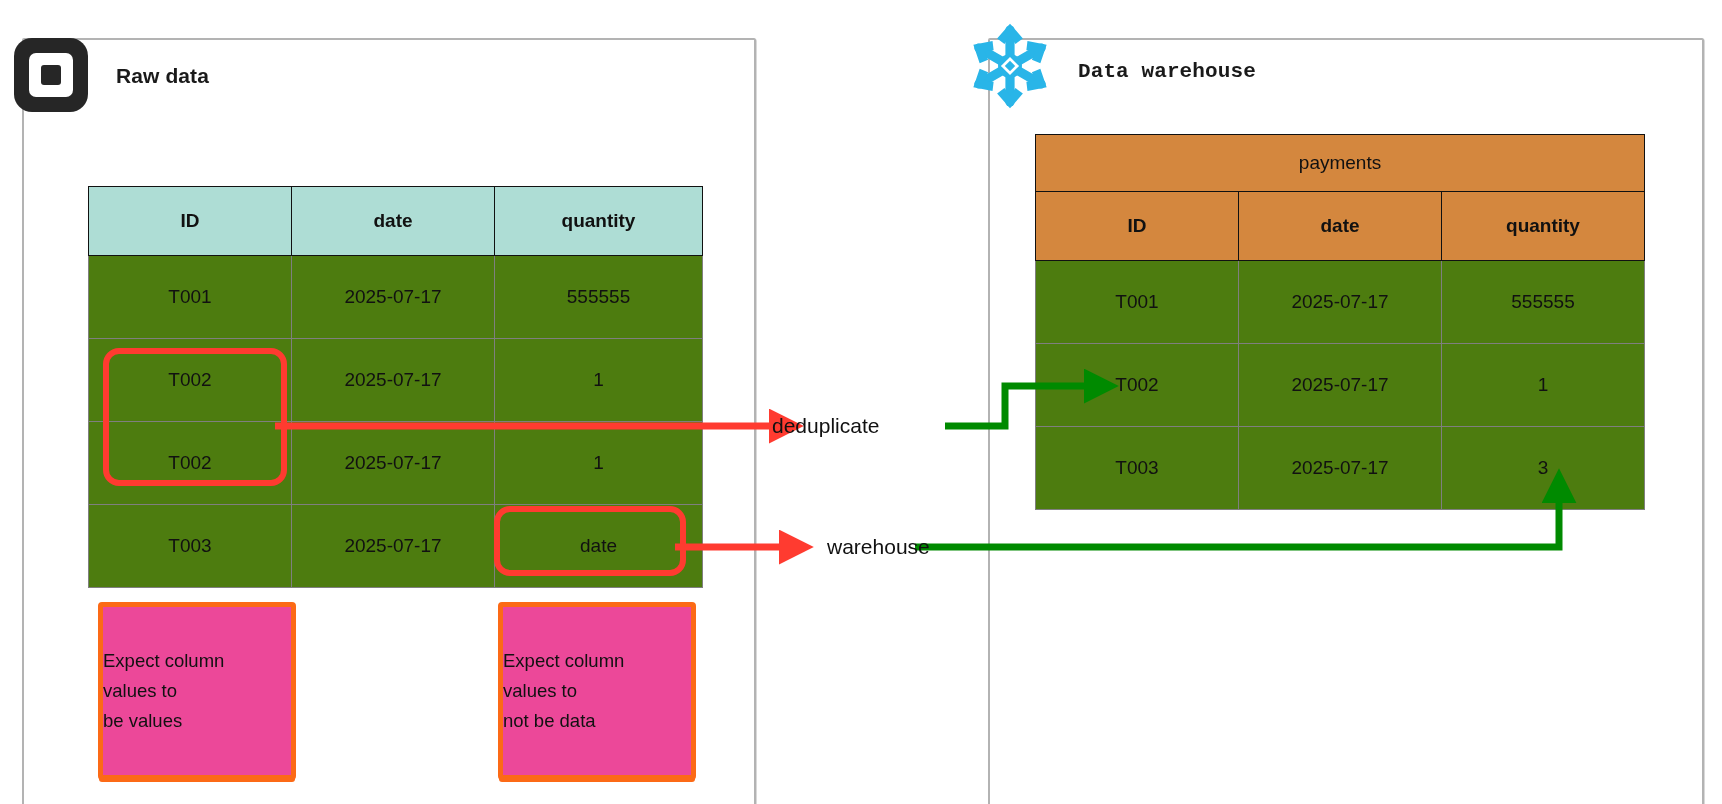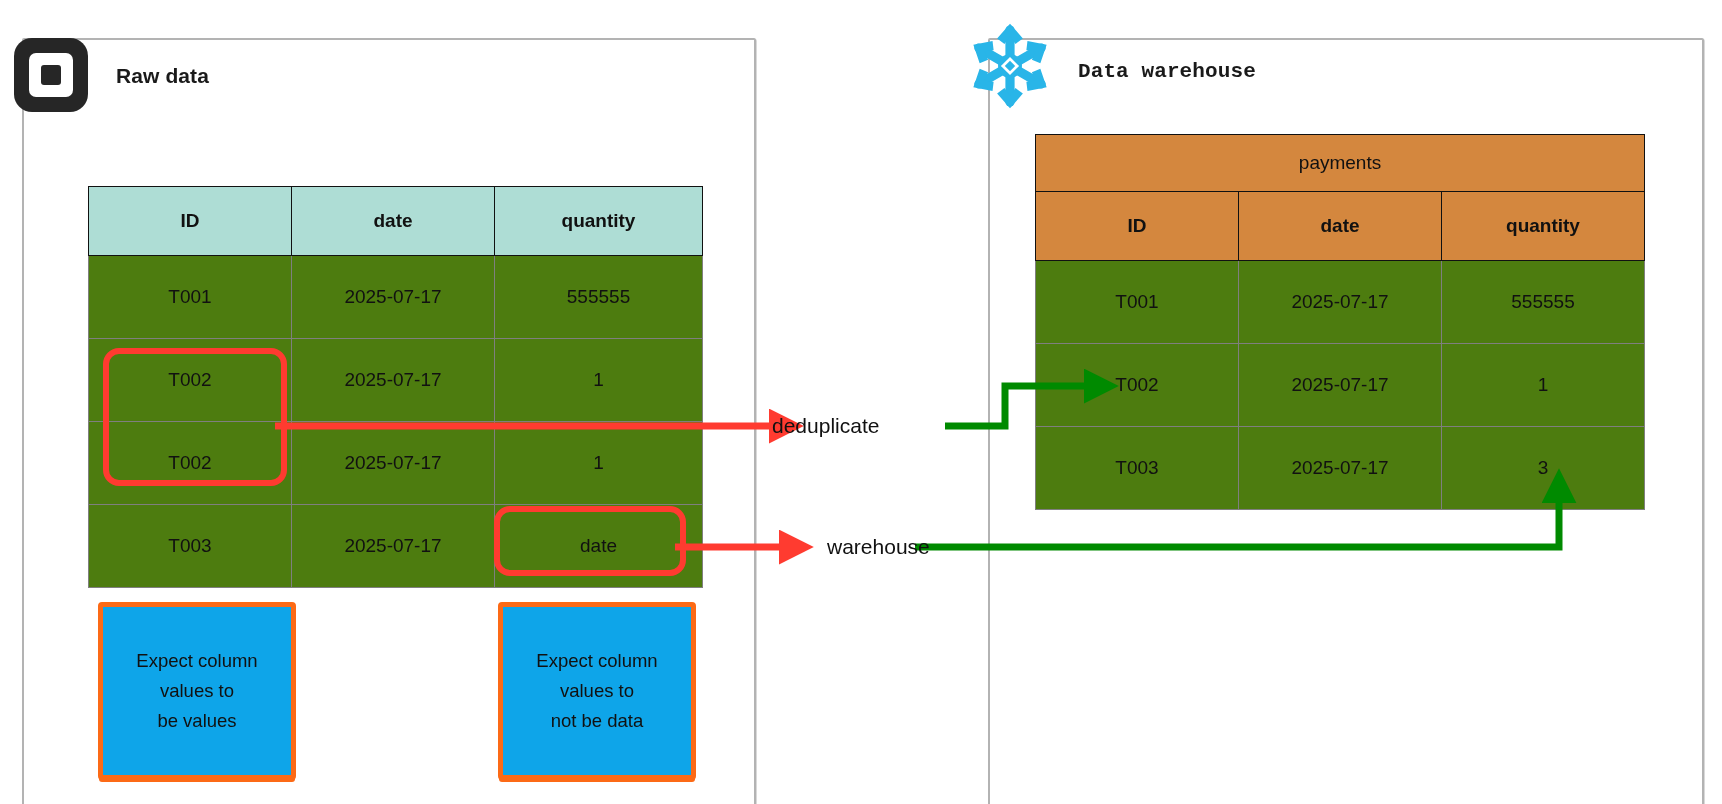--- a/index.html
+++ b/index.html
@@ -54,22 +54,22 @@
   .tbl-pay .c-id{width:200px;}
   .tbl-pay .c-date{width:200px;}
   .tbl-pay .c-qty{width:200px;}
 
   
   .hl{position:absolute;border:6px solid #FF3B30;border-radius:16px;pointer-events:none;background:transparent;}
   .hl-dup{left:103px;top:334px;width:172px;height:126px;}
   .hl-null{left:494px;top:492px;width:180px;height:58px;}
 
   
-  .sticky{position:absolute;width:188px;height:168px;background:#0ea5e9;border:5px solid #FC6A16;
-          border-radius:4px;display:flex;flex-direction:column;align-items:center;justify-content:center;
+  .sticky{position:absolute;width:188px;height:168px;background:#ec4899;border:5px solid #FC6A16;
+          border-radius:4px;display:flex;flex-direction:column;align-items:flex-start;justify-content:center;
           line-height:1.62;font-size:18.5px;color:#111111;box-shadow:0 3px 0 -1px #FC6A16;}
   .sticky.one{left:98px;top:588px;}
   .sticky.two{left:498px;top:588px;}
   .sticky span{display:block;text-align:center;}
 
   
   .wires{position:absolute;left:0;top:0;width:1722px;height:804px;pointer-events:none;}
 
   
   .flow-label{position:absolute;font-size:21px;color:#111111;white-space:nowrap;}

